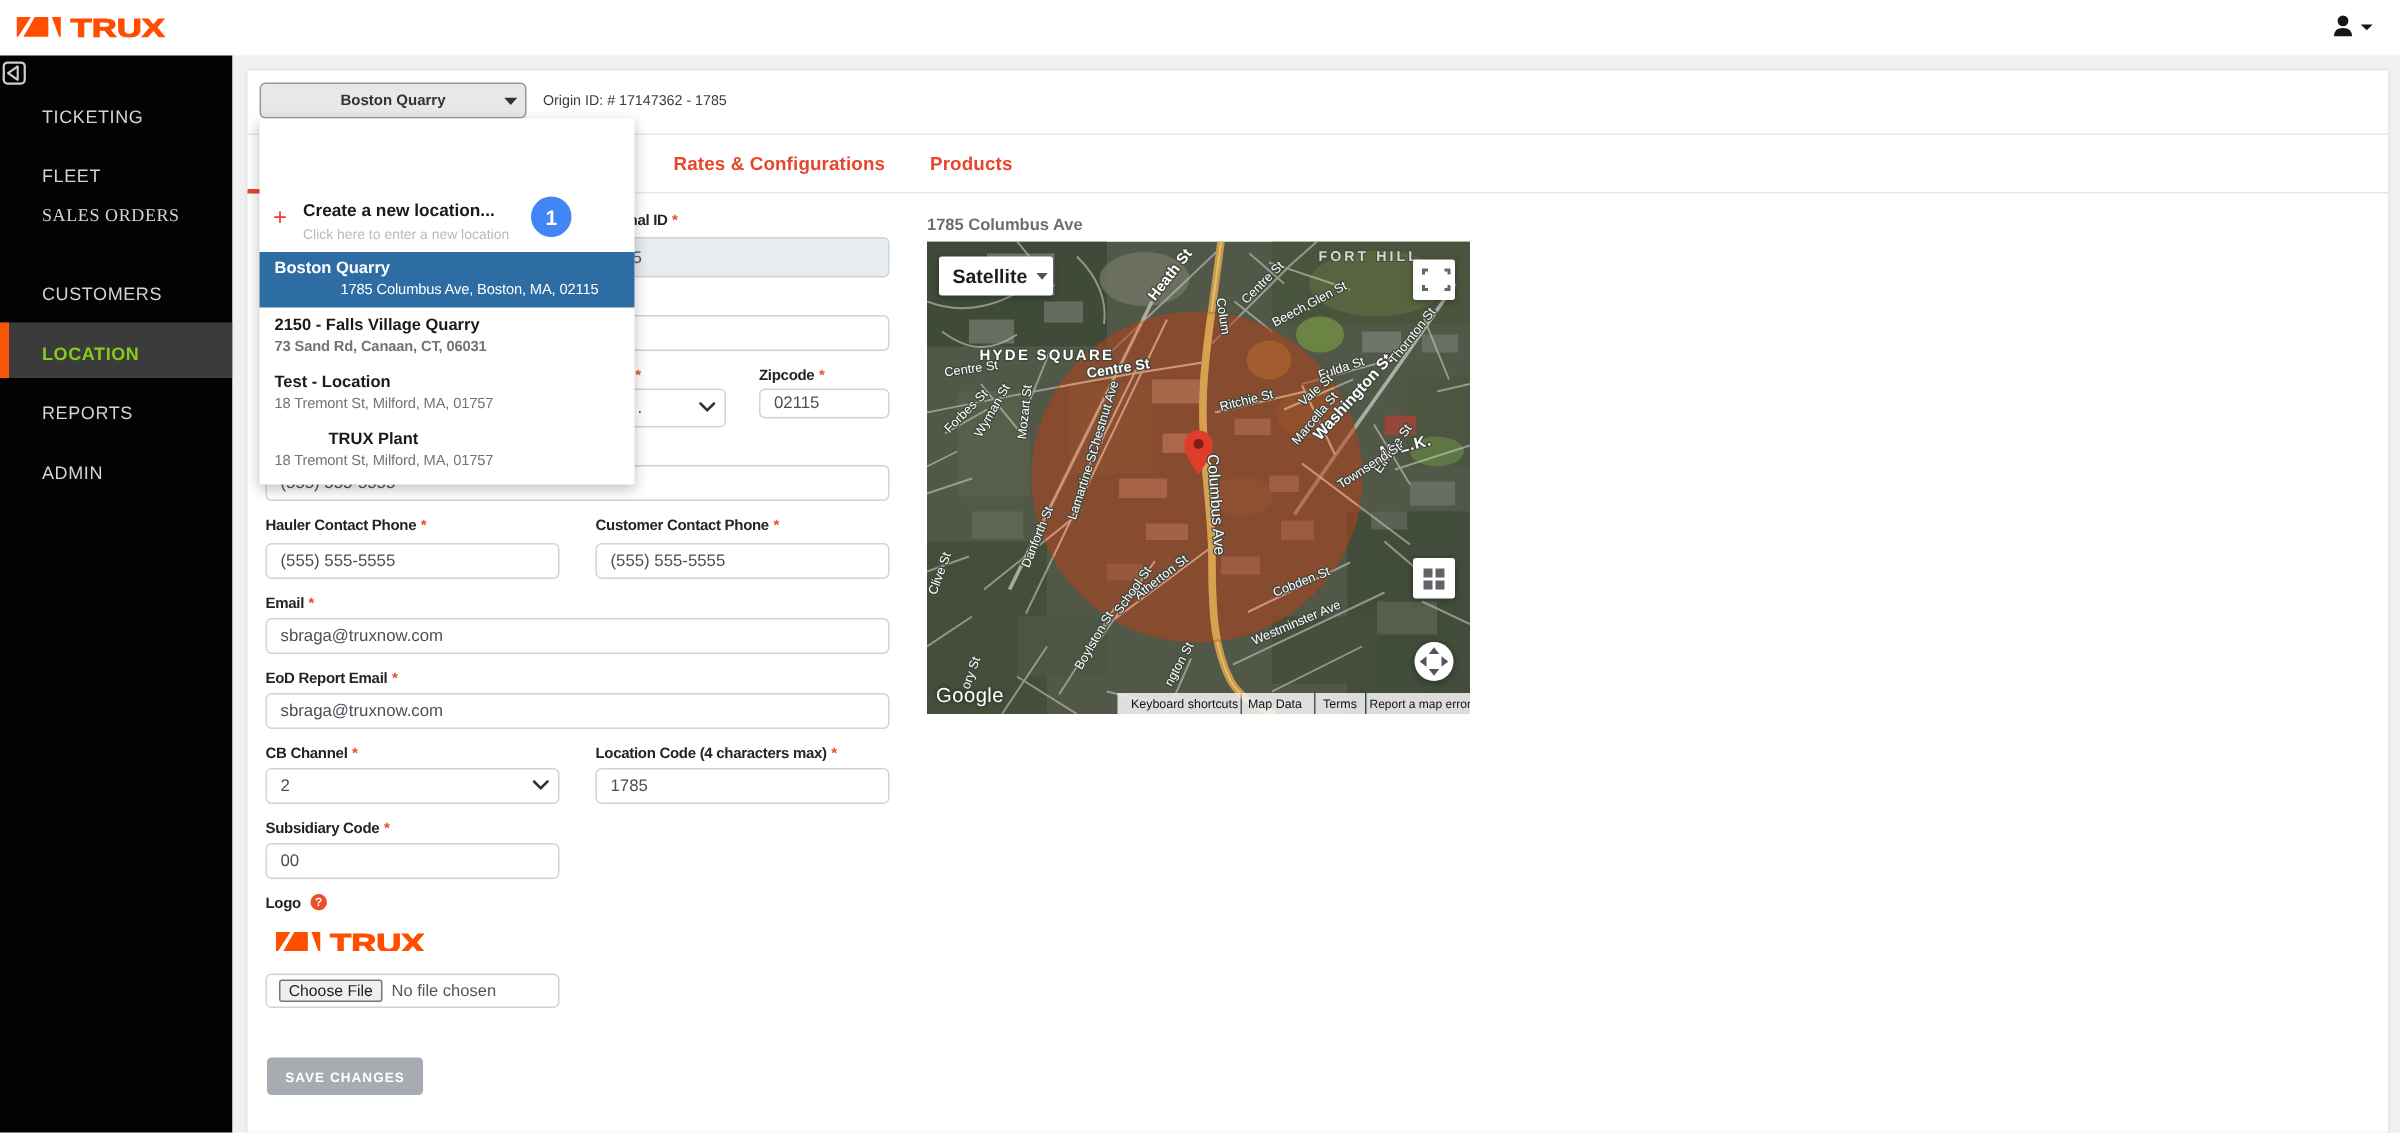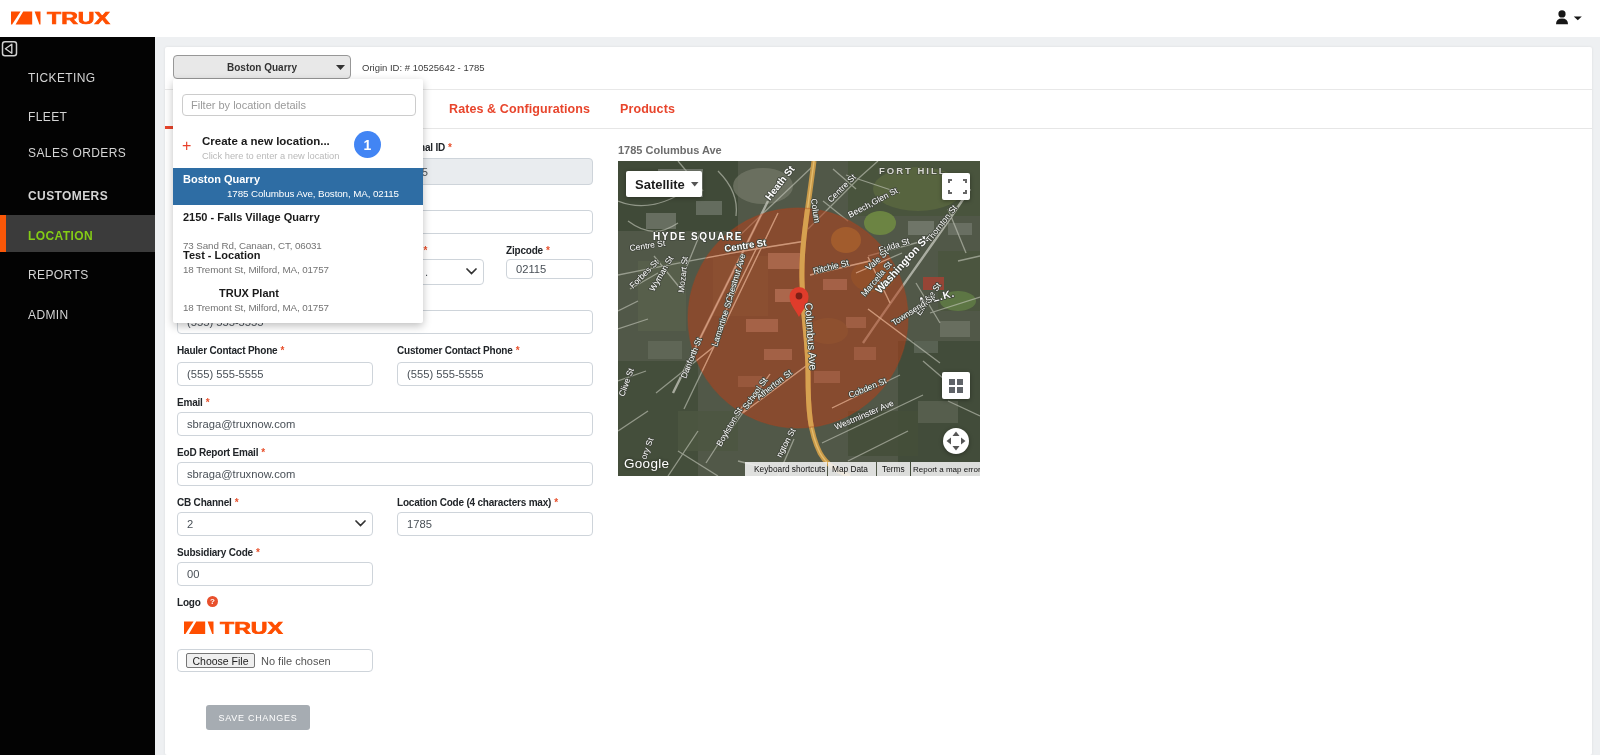--- a/index.html
+++ b/index.html
@@ -34,38 +34,38 @@
   </svg>
 </div>
 
 <div id="sidebar">
   <svg class="abs" style="left:1px;top:3px;" width="18" height="18" viewBox="0 0 18 18">
     <rect x="1.5" y="1.7" width="14" height="14" fill="none" stroke="#cfcfcf" stroke-width="1.5" rx="2.5"></rect>
     <polygon points="10.8,4.2 10.8,13.2 4.4,8.7" fill="none" stroke="#cfcfcf" stroke-width="1.4" stroke-linejoin="round"></polygon>
   </svg>
   <div class="menu-item" style="top:34px;">TICKETING</div>
   <div class="menu-item" style="top:73px;">FLEET</div>
-  <div class="menu-item" style="top:109px;">SALES ORDERS</div>
-  <div class="menu-item" style="top:152px;font-weight:bold;">CUSTOMERS</div>
+  <div class="menu-item" style="top:99px;font-family:Liberation Serif, serif;">SALES ORDERS</div>
+  <div class="menu-item" style="top:152px;">CUSTOMERS</div>
   <div class="abs" style="left:0;top:178px;width:155px;height:37px;background:#3b3b3b;"></div>
   <div class="abs" style="left:0;top:178px;width:6px;height:37px;background:#f95708;"></div>
   <div class="menu-item" style="top:192px;color:#84cc16;font-weight:bold;">LOCATION</div>
   <div class="menu-item" style="top:231px;">REPORTS</div>
   <div class="menu-item" style="top:271px;">ADMIN</div>
 </div>
 
 <div id="content"></div>
 <div id="panel"></div>
 
 <div class="abs" style="left:165px;top:47px;width:1427px;height:43px;border-bottom:1px solid #e8e8e8;z-index:2;"></div>
 <div class="abs" style="left:173px;top:55px;width:178px;height:24px;background:#e8e8e8;border:1px solid #979797;border-radius:4px;z-index:3;display:flex;align-items:center;justify-content:center;font-size:10px;font-weight:bold;color:#333;">Boston Quarry</div>
 <svg class="abs" style="left:336px;top:65px;z-index:4;" width="9" height="5" viewBox="0 0 9 5">
     <polygon points="0,0 9,0 4.5,5" fill="#333"></polygon>
   </svg>
-<div class="abs" style="left:362px;top:62px;font-size:9.5px;color:#3c3c3c;z-index:2;">Origin ID: # 10525642 - 1785</div>
+<div class="abs" style="left:362px;top:62px;font-size:9.5px;color:#3c3c3c;z-index:2;">Origin ID: # 17147362 - 1785</div>
 
 <div class="abs" style="left:165px;top:90px;width:1427px;height:39px;border-bottom:1px solid #e6e6e6;z-index:2;"></div>
 <div class="abs" style="left:165px;top:126px;width:72px;height:3px;background:#e8452c;z-index:2;"></div>
 <div class="tab" style="left:449px;top:102px;z-index:2;">Rates &amp; Configurations</div>
 <div class="tab" style="left:620px;top:102px;z-index:2;">Products</div>
 
 <div style="z-index:2;position:absolute;left:0;top:0;">
 
   <label class="f" style="left:177px;top:142px;">Location Name<span class="st">*</span></label>
   <div class="inp" style="left:177px;top:158px;width:196px;height:27px;">Boston Quarry</div>
@@ -118,21 +118,21 @@
       <polygon points="12.2,0.4 21.2,0.4 21.2,13.5 4.6,13.5"></polygon>
       <polygon points="23.6,0.4 29.5,0.4 29.5,13.5 28.4,13.5"></polygon>
       <text x="36" y="13.4" font-size="17.4" font-weight="bold" stroke="#ff4e00" stroke-width="0.7" font-family="Liberation Sans, sans-serif" textLength="63" lengthAdjust="spacingAndGlyphs">TRUX</text>
     </g>
   </svg>
 
   <div class="inp" style="left:177px;top:649px;width:196px;height:23px;"></div>
   <div class="abs" style="left:186px;top:653px;width:69px;height:15px;background:#efefef;border:1px solid #767676;border-radius:2px;display:flex;align-items:center;justify-content:center;font-size:10.5px;color:#222;">Choose File</div>
   <div class="abs" style="left:261px;top:655px;font-size:11px;color:#555;">No file chosen</div>
 
-  <div class="abs" style="left:178px;top:705px;width:104px;height:25px;background:#a6acb2;border-radius:3px;color:#fff;font-size:9px;font-weight:normal;letter-spacing:0.7px;display:flex;align-items:center;justify-content:center;margin-left:28px;">SAVE CHANGES</div>
+  <div class="abs" style="left:178px;top:705px;width:104px;height:25px;background:#a6acb2;border-radius:3px;color:#fff;font-size:9px;font-weight:bold;letter-spacing:0.7px;display:flex;align-items:center;justify-content:center;">SAVE CHANGES</div>
 </div>
 
 <div class="abs" style="left:618px;top:144px;font-size:11px;font-weight:bold;color:#6d6d6d;z-index:2;">1785 Columbus Ave</div>
 <div id="mapbox" class="abs" style="left:618px;top:161px;width:362px;height:315px;z-index:2;">
 <svg width="362" height="315" viewBox="0 0 362 315" font-family="Liberation Sans, sans-serif">
   <defs>
     <clipPath id="cc">
           <circle cx="180" cy="157" r="110"></circle>
         </clipPath>
   </defs>
@@ -317,28 +317,27 @@
       <text x="136" y="311">Keyboard shortcuts</text>
       <text x="214" y="311">Map Data</text>
       <text x="264" y="311">Terms</text>
       <text x="295" y="311" font-size="8">Report a map error</text>
     </g>
   </g>
 </svg>
 </div>
 
 <div id="dropdown" class="abs" style="left:173px;top:79px;width:250px;height:244px;background:#fff;box-shadow:0 3px 9px rgba(0,0,0,0.25);z-index:50;border-radius:2px;">
-  <div class="abs" style="left:9px;top:15px;width:234px;height:22px;border:1px solid #ccc;border-radius:4px;display:flex;align-items:center;padding:0 8px;color:#9a9a9a;font-size:11px;">Filter by location details</div>
   <div class="abs" style="left:9px;top:58px;font-size:16px;color:#e8402a;">+</div>
   <div class="abs" style="left:29px;top:56px;font-size:11.5px;font-weight:bold;color:#1a1a1a;">Create a new location...</div>
   <div class="abs" style="left:29px;top:72px;font-size:9.3px;color:#b9b9b9;">Click here to enter a new location</div>
   <div class="abs" style="left:181px;top:52px;width:27px;height:27px;border-radius:50%;background:#4285f4;display:flex;align-items:center;justify-content:center;color:#fff;font-size:14px;font-weight:bold;">1</div>
   <div class="abs" style="left:0;top:89px;width:250px;height:37px;background:#2e6da4;color:#fff;">
     <div class="abs" style="left:10px;top:5px;font-size:11px;font-weight:bold;">Boston Quarry</div>
     <div class="abs" style="left:10px;top:20px;font-size:9.8px;letter-spacing:-0.1px;margin-left:44px;">1785 Columbus Ave, Boston, MA, 02115</div>
   </div>
   <div class="abs" style="left:10px;top:132px;font-size:11px;font-weight:bold;color:#1a1a1a;">2150 - Falls Village Quarry</div>
-  <div class="abs" style="left:10px;top:161px;font-size:9.8px;letter-spacing:-0.1px;color:#737373;">73 Sand Rd, Canaan, CT, 06031</div>
+  <div class="abs" style="left:10px;top:147px;font-size:9.8px;letter-spacing:-0.1px;color:#737373;font-weight:bold;">73 Sand Rd, Canaan, CT, 06031</div>
   <div class="abs" style="left:10px;top:170px;font-size:11px;font-weight:bold;color:#1a1a1a;">Test - Location</div>
   <div class="abs" style="left:10px;top:185px;font-size:9.8px;letter-spacing:-0.1px;color:#737373;">18 Tremont St, Milford, MA, 01757</div>
   <div class="abs" style="left:10px;top:208px;font-size:11px;font-weight:bold;color:#1a1a1a;margin-left:36px;">TRUX Plant</div>
   <div class="abs" style="left:10px;top:223px;font-size:9.8px;letter-spacing:-0.1px;color:#737373;">18 Tremont St, Milford, MA, 01757</div>
 </div>
 
 </body></html>

